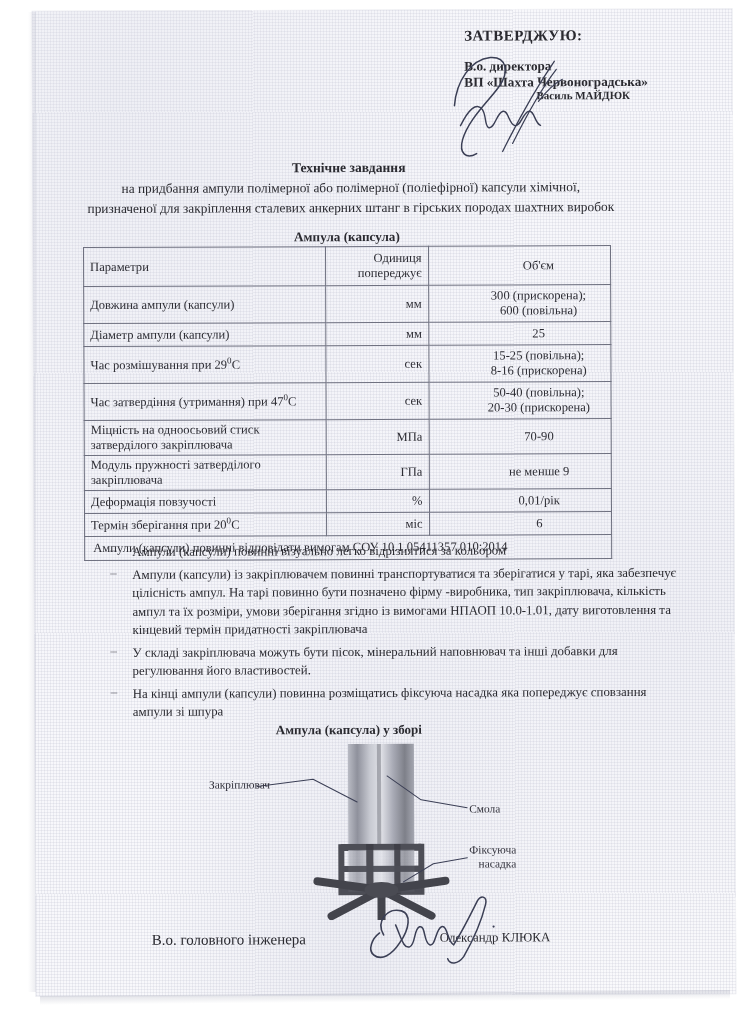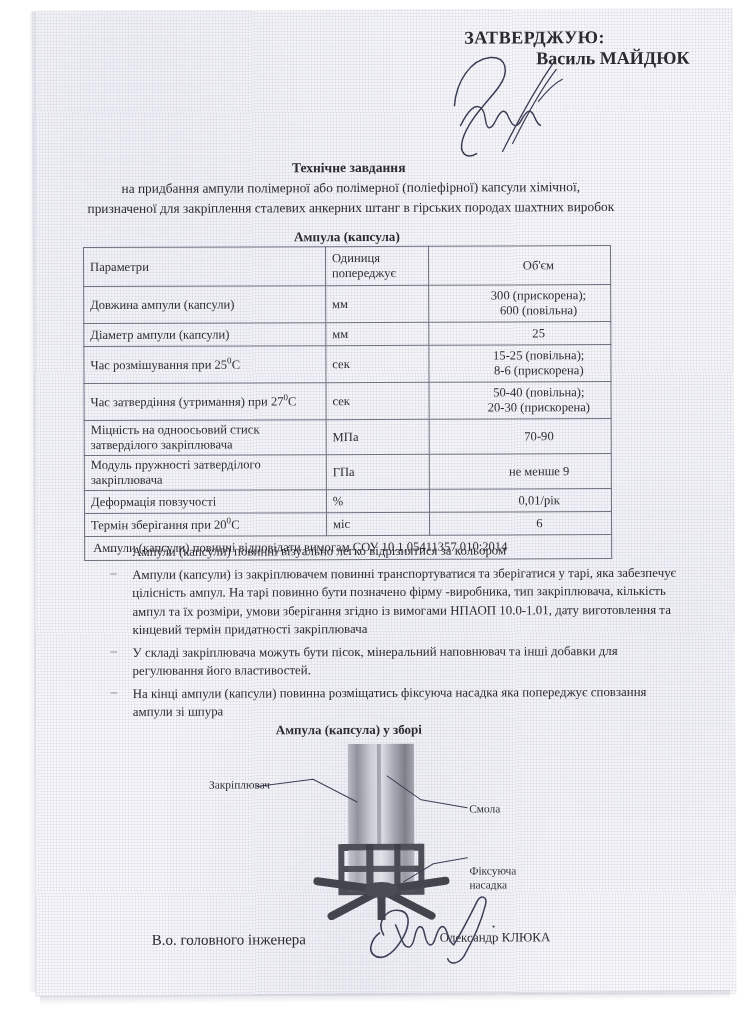--- a/index.html
+++ b/index.html
@@ -69,32 +69,32 @@
 
   
   .approval {
     position: absolute;
     left: 466px;
     top: 28px;
     width: 240px;
   }
   .approval-title {
     font-weight: bold;
-    font-size: 18px;
+    font-size: 15px;
     letter-spacing: 0.5px;
   }
   .approval-lines {
     margin-top: 14px;
     font-weight: bold;
     font-size: 13.2px;
     line-height: 15.5px;
   }
   .approval-name {
     font-weight: bold;
-    font-size: 18px;
+    font-size: 11px;
     padding-left: 72px;
     white-space: nowrap;
   }
 
   .sig-header {
     position: absolute;
     left: 452px;
     top: 48px;
     width: 170px;
     height: 112px;
@@ -142,21 +142,21 @@
     font-size: 12.6px;
   }
   .spec-table td, .spec-table th {
     border: 1px solid #6f7180;
     padding: 2px 6px;
     vertical-align: middle;
     font-weight: normal;
     color: #2d2d34;
   }
   .spec-table .c-param { width: 278px; text-align: left; }
-  .spec-table .c-unit  { width: 98px;  text-align: left; }
+  .spec-table .c-unit  { width: 98px;  text-align: right; }
   .spec-table .c-val   { width: 150px; text-align: center; padding-left: 44px; }
   .spec-table thead td {
     text-align: center;
     height: 34px;
     line-height: 15px;
   }
   .row-tall td { height: 32px; }
   .row-short td { height: 18px; }
   .row-mid td { height: 28px; }
   .val-two { line-height: 15px; margin-left: 32px; }
@@ -210,21 +210,21 @@
   .diagram-wrap svg { display: block; }
   .dlabel {
     position: absolute;
     font-size: 11.4px;
     color: #30303a;
     line-height: 13.5px;
     white-space: pre-line;
   }
   .dlabel-left  { left: 28px;  top: 38px; text-align: right; }
   .dlabel-r1    { left: 288px; top: 63px; }
-  .dlabel-r2    { left: 288px; top: 125px; }
+  .dlabel-r2    { left: 288px; top: 104px; text-align: right; }
 
   
   .footer-role {
     position: absolute;
     left: 150px;
     top: 931px;
     font-size: 15px;
   }
   .footer-name {
     position: absolute;
@@ -247,20 +247,24 @@
 <body>
 
 <div id="scan-page"></div>
 <div id="page-shadow-left"></div>
 <div id="page-shadow-bottom"></div>
 
 <div id="content">
 
   <div class="approval">
     <div class="approval-title">ЗАТВЕРДЖУЮ:</div>
+    <div class="approval-lines">
+      <div>В.о. директора</div>
+      <div>ВП  «Шахта Червоноградська»</div>
+    </div>
     <div class="approval-name">Василь МАЙДЮК</div>
   </div>
 
   <svg class="sig-header" viewBox="0 0 170 112">
     <path class="ink" stroke-width="1.5" d="M4,58 C6,34 20,12 40,10 C56,9 60,24 48,40 C36,56 18,72 12,92 C8,106 16,112 26,106"></path>
     <path class="ink" stroke-width="1.4" d="M10,78 C18,62 26,54 32,62 C36,68 34,78 38,80 C44,82 46,66 52,64 C58,62 58,76 64,78 C70,80 72,66 78,64 C84,62 84,76 90,78"></path>
     <path class="ink" stroke-width="1.3" d="M52,104 C68,72 86,40 104,14"></path>
     <path class="ink" stroke-width="1.2" d="M62,96 C76,68 92,40 106,22"></path>
     <path class="ink" stroke-width="1.2" d="M88,54 C96,44 104,36 112,32"></path>
   </svg>
@@ -292,29 +296,29 @@
           <span>300 (прискорена);</span><br>
           <span>600 (повільна)</span>
         </td>
       </tr>
       <tr class="row-short">
         <td class="c-param">Діаметр ампули (капсули)</td>
         <td class="c-unit">мм</td>
         <td class="c-val">25</td>
       </tr>
       <tr class="row-tall">
-        <td class="c-param"><span>Час розмішування при 25</span><span class="sup">0</span><span>С</span></td>
+        <td class="c-param"><span>Час розмішування при 29</span><span class="sup">0</span><span>С</span></td>
         <td class="c-unit">сек</td>
         <td class="c-val val-two">
           <span>15-25 (повільна);</span><br>
-          <span>8-6 (прискорена)</span>
+          <span>8-16 (прискорена)</span>
         </td>
       </tr>
       <tr class="row-tall">
-        <td class="c-param"><span>Час затвердіння (утримання) при 27</span><span class="sup">0</span><span>С</span></td>
+        <td class="c-param"><span>Час затвердіння (утримання) при 47</span><span class="sup">0</span><span>С</span></td>
         <td class="c-unit">сек</td>
         <td class="c-val val-two">
           <span>50-40 (повільна);</span><br>
           <span>20-30 (прискорена)</span>
         </td>
       </tr>
       <tr class="row-mid">
         <td class="c-param">Міцність на одноосьовий стиск затверділого закріплювача</td>
         <td class="c-unit">МПа</td>
         <td class="c-val">70-90</td>

